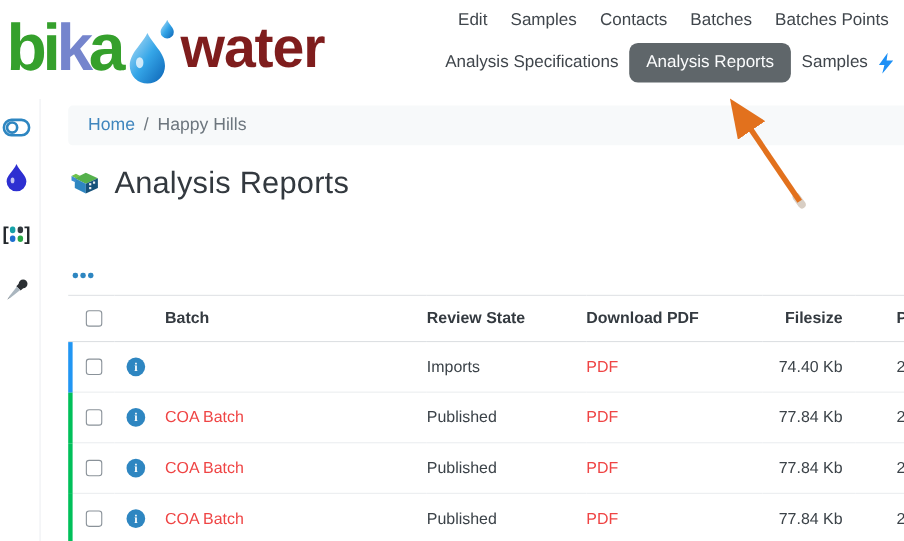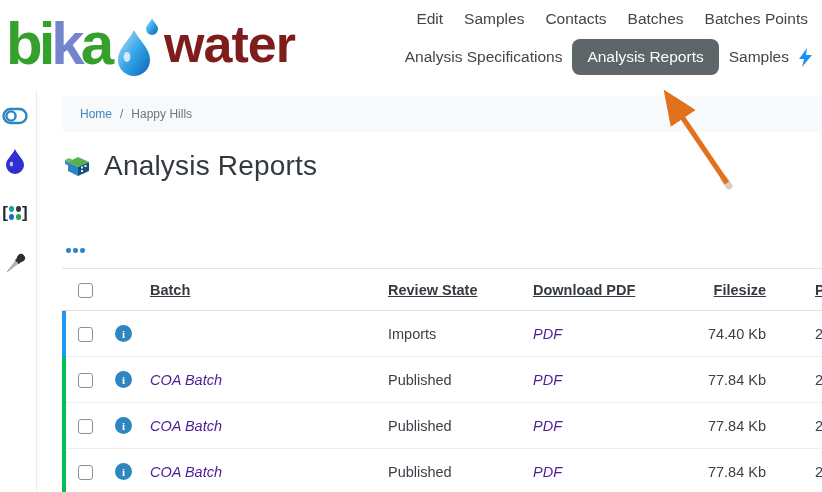--- a/index.html
+++ b/index.html
@@ -29,40 +29,40 @@
   
   .sidebar { position:absolute; left:0; top:90px; bottom:0; width:37px; background:#fff; border-right:1px solid #e9ecef; }
   .side-icon { position:absolute; left:2px; width:26px; height:26px; display:flex; align-items:center; justify-content:center; cursor:pointer; }
   .si-1 { top:13px; } .si-2 { top:58px; } .si-3 { top:110px; } .si-4 { top:161px; }
   .bracket-ic { display:flex; align-items:center; font-weight:700; font-size:17px; color:#23282d; gap:1px; }
   .bracket-ic .grid { display:grid; grid-template-columns:5px 5px; grid-gap:2px 2px; }
   .bracket-ic .dot { width:5px; height:6px; border-radius:45% 45% 50% 50%; }
 
   
   .main { position:absolute; left:37px; top:90px; right:0; bottom:0; background:#fff; }
-  .breadcrumb { position:absolute; left:25px; top:6px; right:0; height:36px; background:#f7f9fa; border-radius:4px 0 0 4px; display:flex; align-items:center; padding-left:18px; font-size:12px; color:#6d767e; gap:8px; }
+  .breadcrumb { position:absolute; left:25px; top:6px; right:0; height:36px; background:#f7f9fa; border-radius:4px 0 0 4px; display:flex; align-items:center; padding-left:18px; font-size:16px; color:#6d767e; gap:8px; }
   .breadcrumb .home { color:#4086be; cursor:pointer; }
   .page-title { position:absolute; left:27px; top:60px; display:flex; align-items:center; gap:13px; }
   .page-title h1 { font-size:28px; font-weight:400; color:#33393f; letter-spacing:0.2px; }
   .ellipsis { position:absolute; left:27px; top:156px; display:flex; gap:2.5px; cursor:pointer; padding:2px; }
   .ellipsis i { width:4.5px; height:4.5px; border-radius:50%; background:#2e86c1; }
 
   
   .table-wrap { position:absolute; left:25px; top:178px; width:800px; }
   table { width:800px; border-collapse:collapse; table-layout:fixed; font-size:14.5px; color:#3b4248; }
-  thead th { height:42px; border-top:1px solid #e0e3e6; border-bottom:1px solid #dde0e3; font-weight:700; color:#343a40; text-align:left; cursor:pointer;text-decoration:underline; }
+  thead th { height:42px; border-top:1px solid #e0e3e6; border-bottom:1px solid #dde0e3; font-weight:700; color:#343a40; text-align:left; cursor:pointer; }
   tbody td { height:46px; border-bottom:1px solid #eceef0; }
   .c-select { padding-left:16px; position:relative; }
   tbody .c-select::before { content:""; position:absolute; left:0; top:0; bottom:-1px; width:4px; background:var(--accent,transparent); }
   .c-info { padding-left:11px; }
   .c-size, th.c-size { text-align:right; padding-right:12px; }
   .c-pub { padding-left:37px; }
   input[type=checkbox] { appearance:none; -webkit-appearance:none; width:15px; height:15px; border:1.5px solid #8a9299; border-radius:3px; background:#fff; vertical-align:middle; cursor:pointer; }
   .info-badge { display:inline-flex; width:17px; height:17px; border-radius:50%; background:#2e86c1; color:#fff; font-size:11px; font-weight:700; align-items:center; justify-content:center; vertical-align:middle; cursor:pointer; font-family:"Liberation Serif", serif; }
-  a.tlink { color:#4c1d95; text-decoration:none; cursor:pointer;font-style:italic; }
+  a.tlink { color:#ef4444; text-decoration:none; cursor:pointer; }
 
   .arrow-note { position:absolute; left:600px; top:80px; pointer-events:none; }
 </style>
 </head>
 <body>
 
 <div class="screen">
 
   <div class="header">
     <div class="logo">

